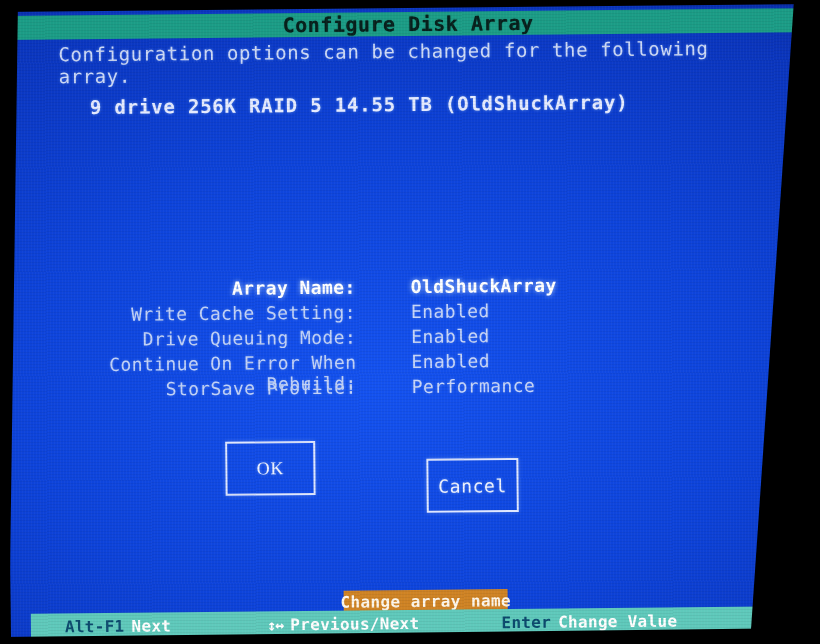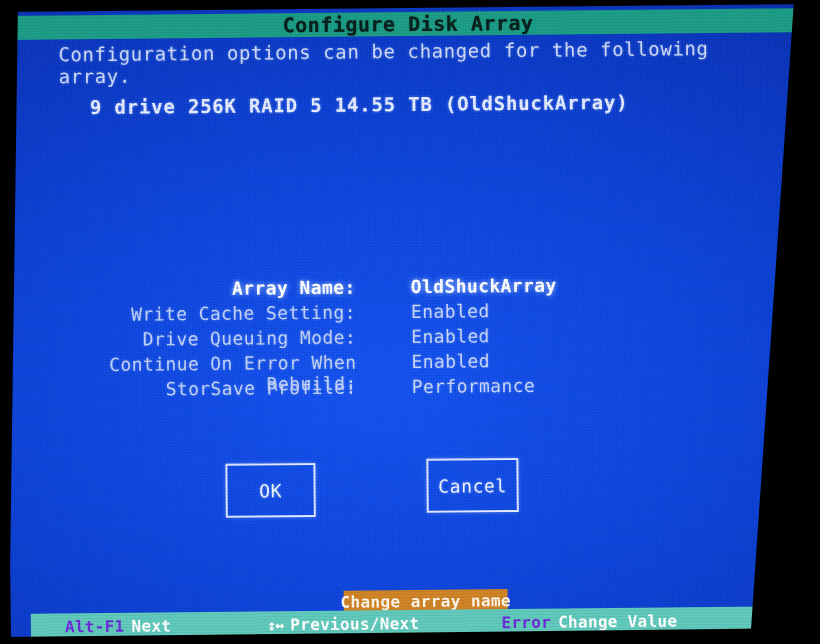--- a/index.html
+++ b/index.html
@@ -99,21 +99,21 @@
   
   .btn{
     position:absolute;
     border:2px solid #dfe7ff;
     display:flex;align-items:center;justify-content:center;
     color:#eef2ff;font-size:18px;letter-spacing:.6px;
     box-shadow:0 0 4px rgba(180,210,255,.35);
     text-shadow:0 0 3px rgba(170,205,255,.6);
     background:transparent;
   }
-  #btn-ok{left:216px;top:458px;width:86px;height:50px;}
+  #btn-ok{left:216px;top:436px;width:86px;height:50px;font-family:Liberation Serif, serif;}
   #btn-cancel{left:417px;top:455px;width:88px;height:50px;}
 
   
   #hint{
     position:absolute;left:333px;top:586px;width:164px;height:22px;
     background:#cf8324;
     display:flex;align-items:center;justify-content:center;
   }
   #hint .t{
     color:#fdf6ea;font-size:16px;font-weight:bold;letter-spacing:.4px;
@@ -121,21 +121,21 @@
   }
 
   
   #footer{
     position:absolute;left:20px;top:606px;width:772px;height:26px;
     background:#5fc9bb;
     display:flex;align-items:center;
   }
   .fitem{display:flex;align-items:baseline;white-space:nowrap;}
   .fkey{
-    color:#6d28d9;font-size:16px;font-weight:bold;letter-spacing:.3px;
+    color:#0c4a6e;font-size:16px;font-weight:bold;letter-spacing:.3px;
   }
   .fdesc{
     color:#ffffff;font-size:16px;font-weight:bold;margin-left:7px;letter-spacing:.3px;
   }
   #f0{margin-left:34px;}
   #f1{margin-left:96px;}
   #f2{margin-left:82px;}
   #f3{margin-left:88px;}
   .arrglyph{font-size:15px;color:#ffffff;font-weight:bold;letter-spacing:-1px;}
 </style>
@@ -201,21 +201,21 @@
         <span class="fkey">Alt-F1</span>
         <span class="fdesc">Next</span>
       </div>
 
       <div class="fitem" id="f1">
         <span class="arrglyph">↕↔</span>
         <span class="fdesc">Previous/Next</span>
       </div>
 
       <div class="fitem" id="f2">
-        <span class="fkey">Error</span>
+        <span class="fkey">Enter</span>
         <span class="fdesc">Change Value</span>
       </div>
 
       <div class="fitem" id="f3">
         <span class="fkey">Esc</span>
         <span class="fdesc">Cancel</span>
       </div>
 
     </div>
 

